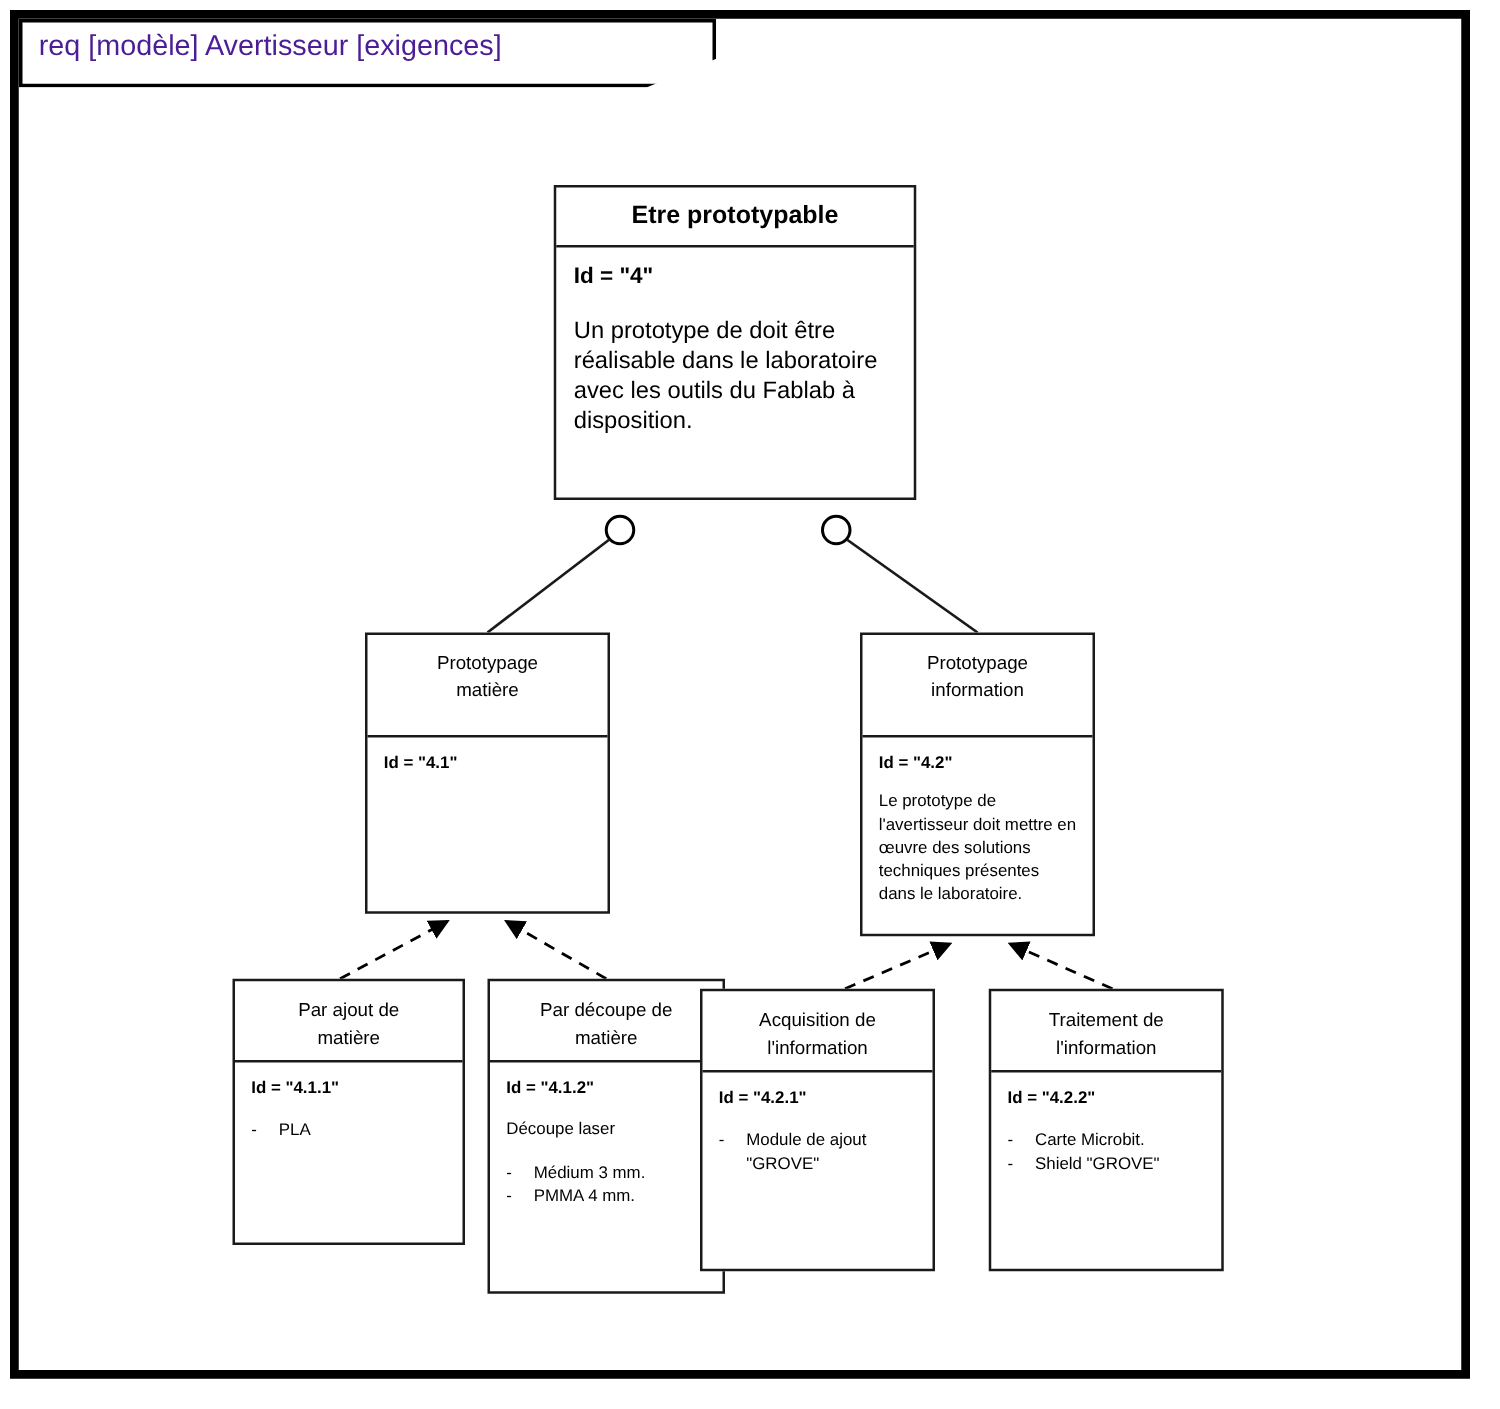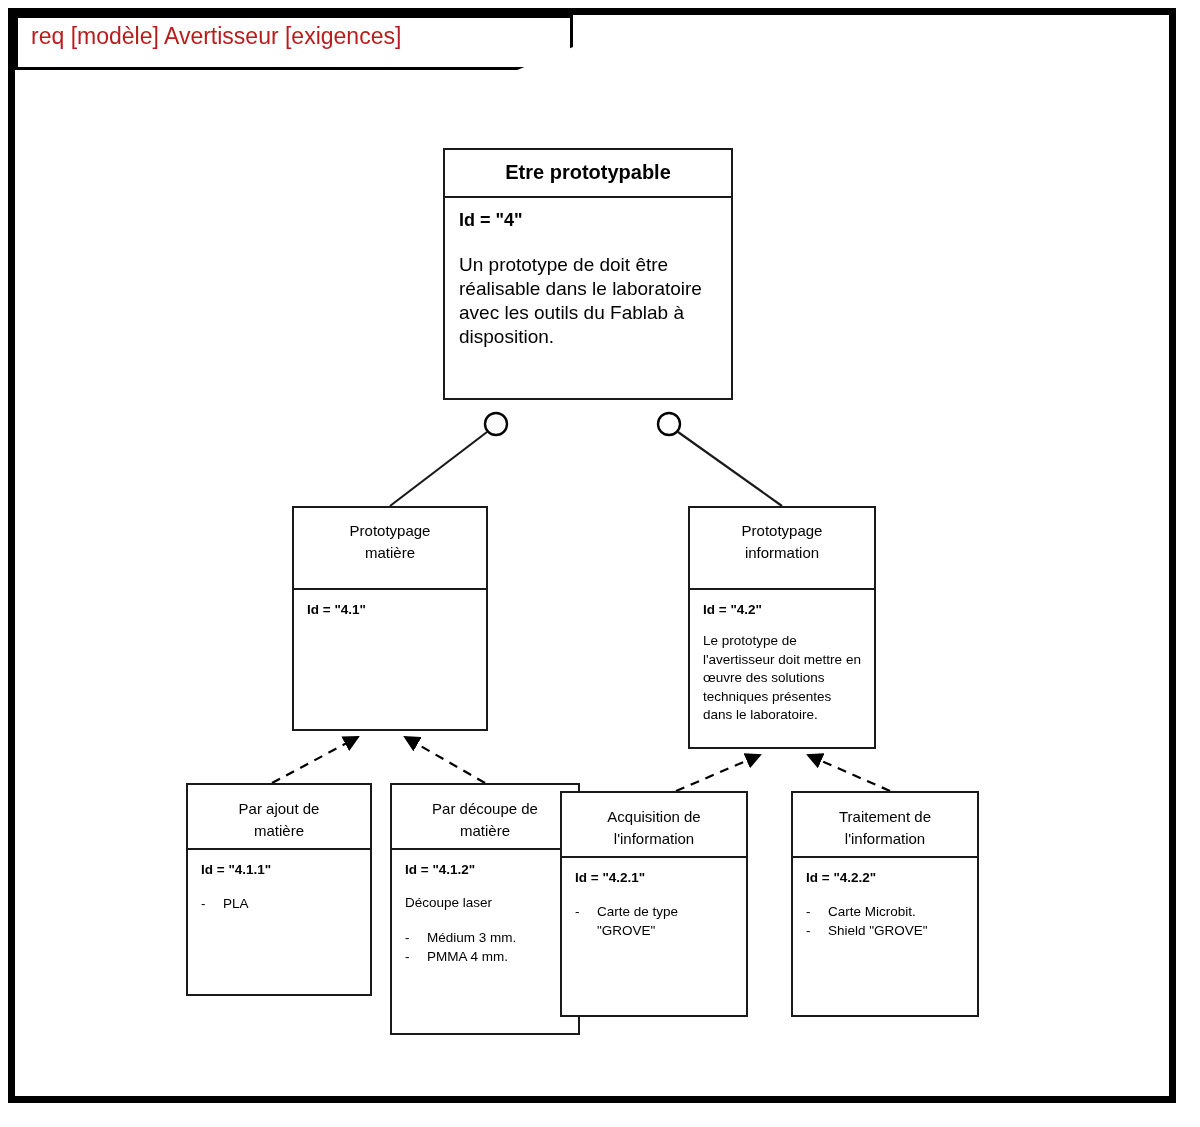--- a/index.html
+++ b/index.html
@@ -48,21 +48,21 @@
     -webkit-clip-path: polygon(0 0, 100% 0, 100% 58%, 90% 100%, 0 100%);
   }
   #frame-title-text {
     position: absolute;
     left: 31px;
     top: 22px;
     font-size: 23px;
     line-height: 28px;
     letter-spacing: 0px;
     white-space: nowrap;
-    color: #b91c1c;
+    color: #4c1d95;
   }
 
   
   #connector-layer {
     position: absolute;
     left: 0;
     top: 0;
     width: 1200px;
     height: 1127px;
     pointer-events: none;
@@ -340,21 +340,21 @@
 
   <div class="req-block req-leaf" id="block-acquisition">
     <div class="req-head">
       <div class="req-head-title">Acquisition de
 l'information</div>
     </div>
     <div class="req-body">
       <div class="req-id">Id = "4.2.1"</div>
 
       <ul class="req-bullets">
-          <li><span class="bullet-dash">-</span><span class="bullet-text">Carte de type
+          <li><span class="bullet-dash">-</span><span class="bullet-text">Module de ajout
 "GROVE"</span></li>
         </ul>
     </div>
   </div>
 
   <div class="req-block req-leaf" id="block-traitement">
     <div class="req-head">
       <div class="req-head-title">Traitement de
 l'information</div>
     </div>

